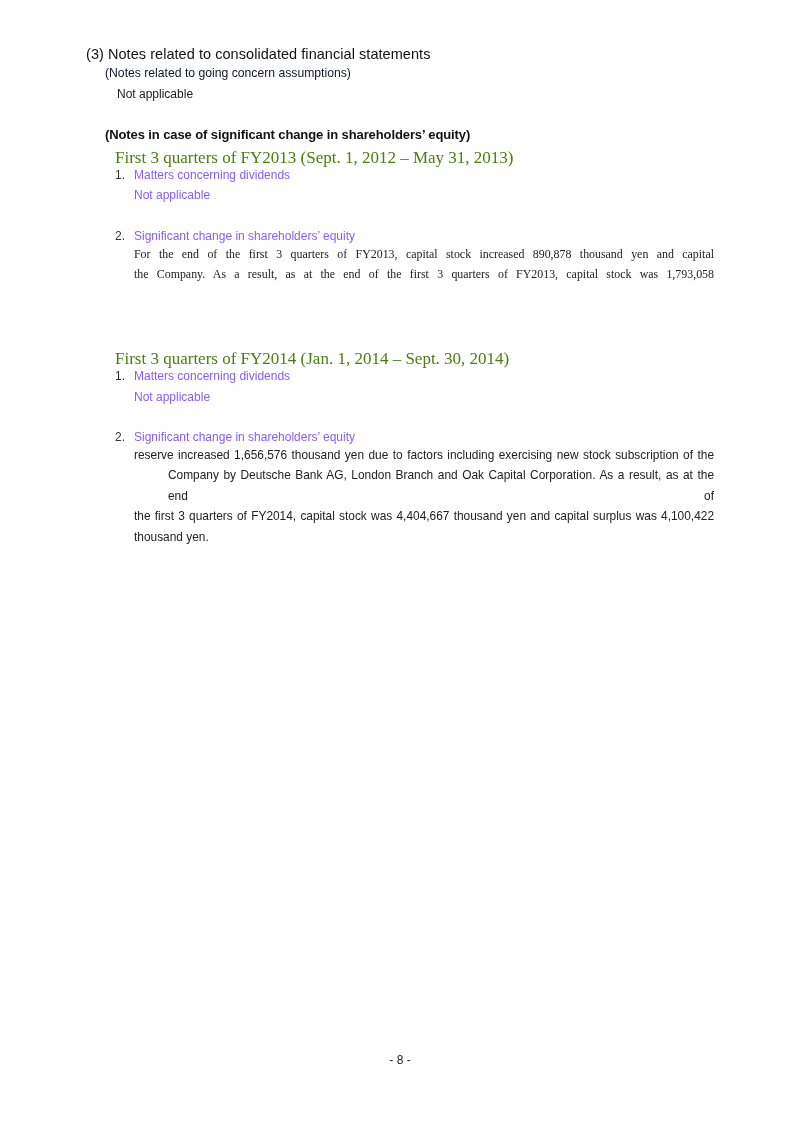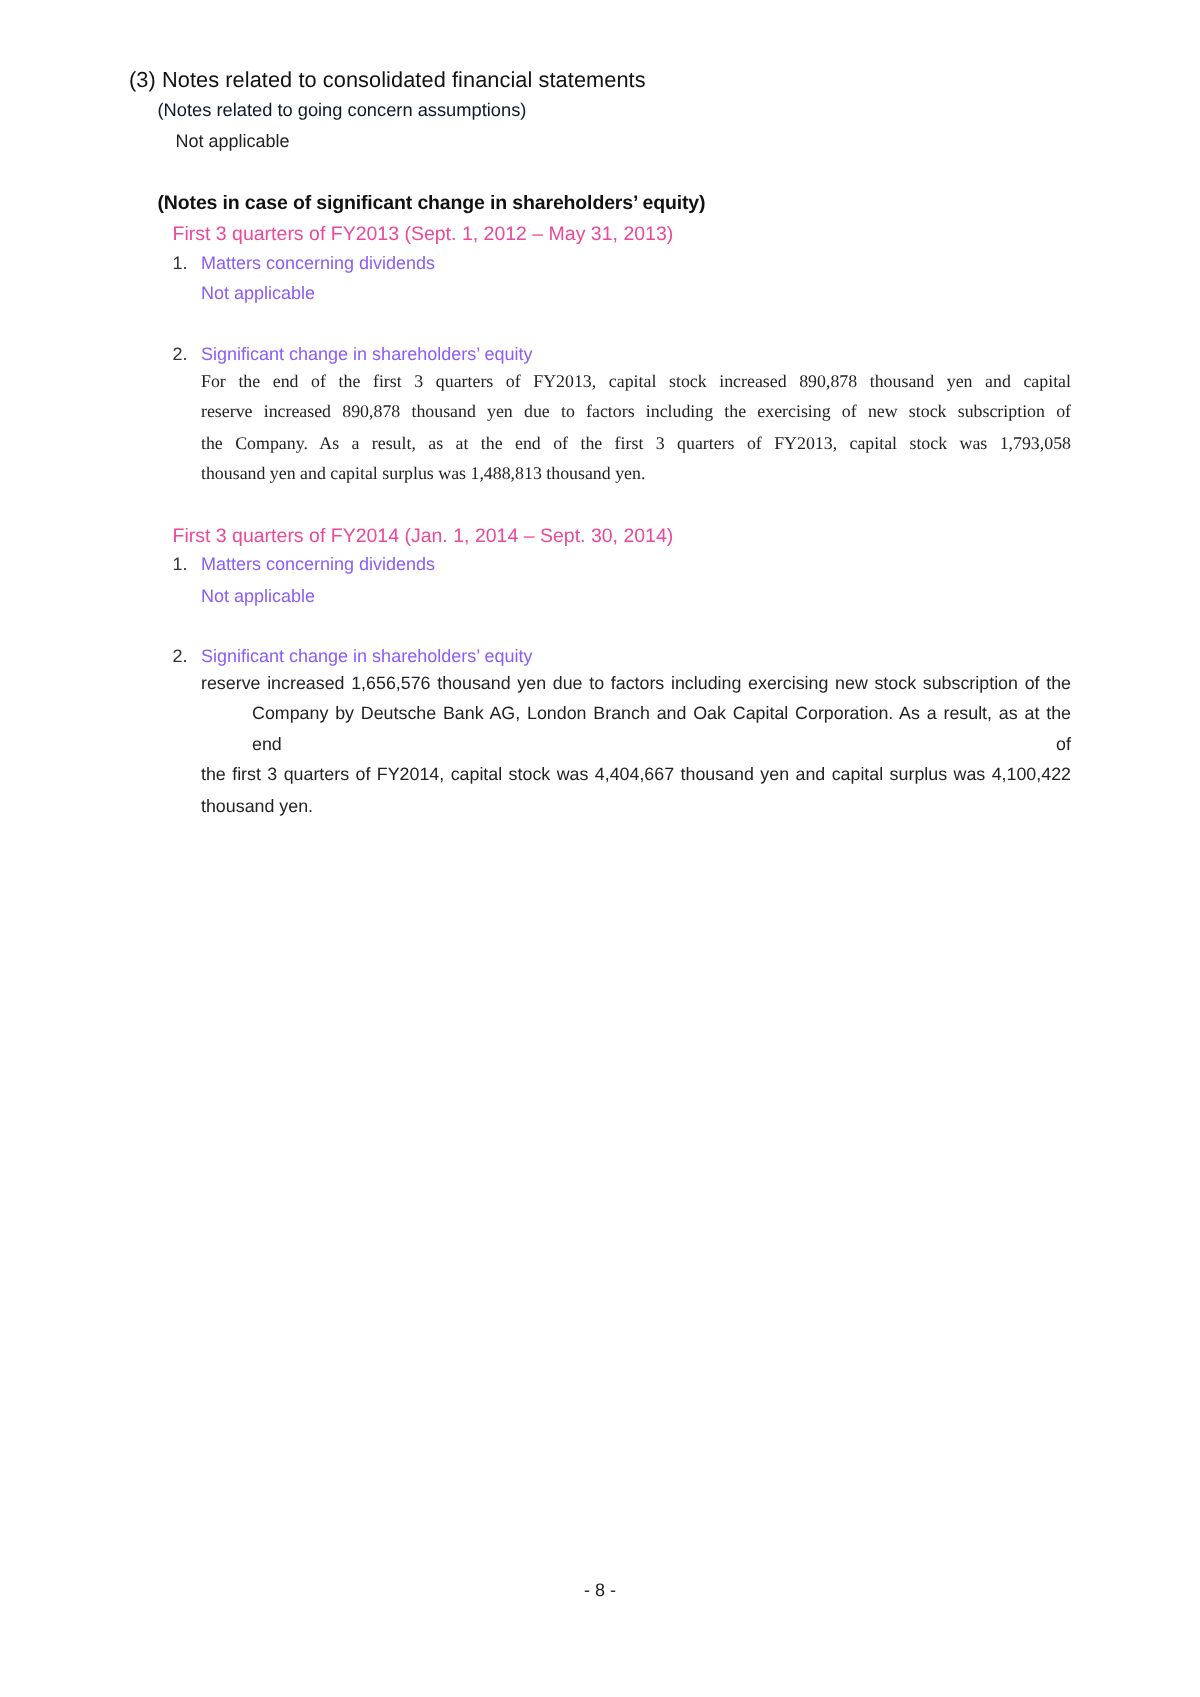--- a/index.html
+++ b/index.html
@@ -39,22 +39,23 @@
       color: #222;
     }
     .h2b {
       left: 105px; top: 127px;
       font-size: 13px;
       font-weight: bold;
       color: #111;
       letter-spacing: -0.1px;
     }
     .period {
-      font-size: 13px;
-      color: #ec4899;
+      font-size: 17px;
+      color: #4d7c0f;
+      font-family: Liberation Serif, serif;
     }
     .num {
       font-size: 12px;
       color: #333;
     }
     .item {
       font-size: 12px;
       color: #8b5cf6;
     }
     .para {
@@ -90,23 +91,21 @@
 
   <div class="abs num" style="left:115px; top:168px;">1.</div>
   <div class="abs item" style="left:134px; top:168px;">Matters concerning dividends</div>
   <div class="abs item" style="left:134px; top:188px;">Not applicable</div>
 
   <div class="abs num" style="left:115px; top:229px;">2.</div>
   <div class="abs item" style="left:134px; top:229px;">Significant change in shareholders’ equity</div>
 
   <div class="para" style="top:244px;font-family:Liberation Serif, serif;">
     <div style="text-align-last: justify;">For the end of the first 3 quarters of FY2013, capital stock increased 890,878 thousand yen and capital</div>
-    <div style="text-align-last: justify;">reserve increased 890,878 thousand yen due to factors including the exercising of new stock subscription of</div>
     <div style="text-align-last: justify;">the Company. As a result, as at the end of the first 3 quarters of FY2013, capital stock was 1,793,058</div>
-    <div>thousand yen and capital surplus was 1,488,813 thousand yen.</div>
   </div>
 
   <div class="abs period" style="left:115px; top:349px;">First 3 quarters of FY2014 (Jan. 1, 2014 – Sept. 30, 2014)</div>
 
   <div class="abs num" style="left:115px; top:369px;">1.</div>
   <div class="abs item" style="left:134px; top:369px;">Matters concerning dividends</div>
   <div class="abs item" style="left:134px; top:390px;">Not applicable</div>
 
   <div class="abs num" style="left:115px; top:430px;">2.</div>
   <div class="abs item" style="left:134px; top:430px;">Significant change in shareholders’ equity</div>

